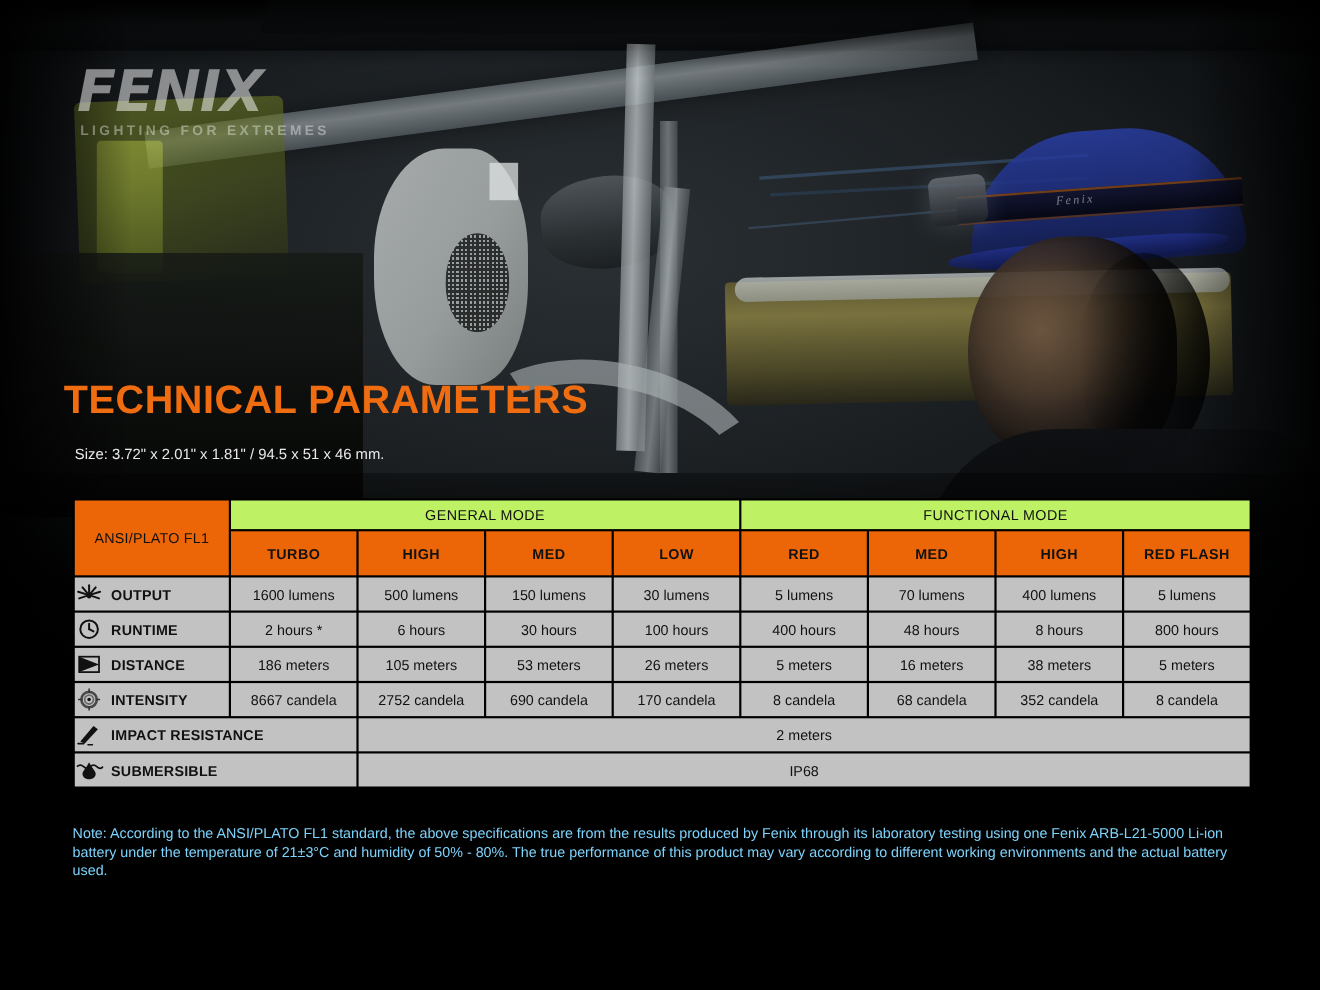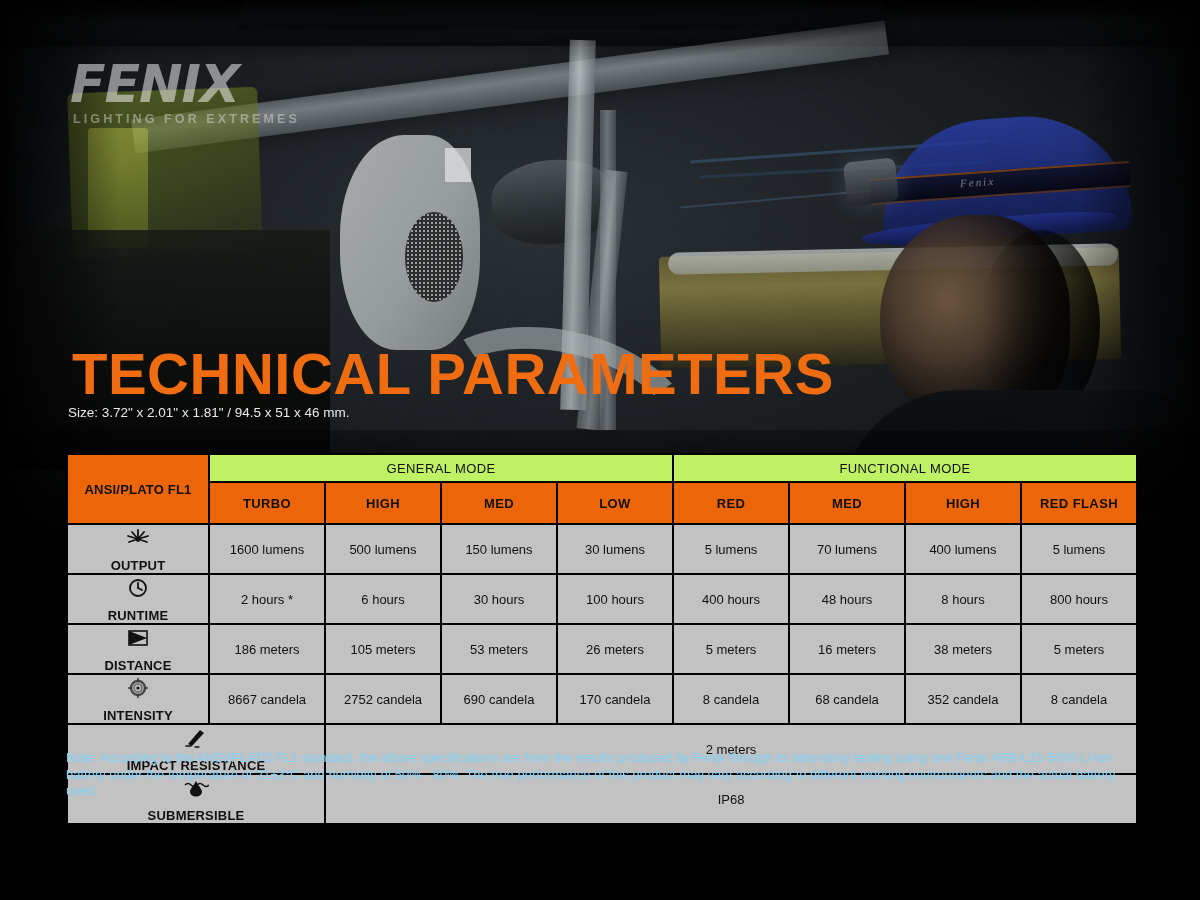--- a/index.html
+++ b/index.html
@@ -209,22 +209,22 @@
     font-style:italic;
   }
   .logo-tag{
     margin-top:2px;margin-left:3px;
     font-size:12.5px;letter-spacing:3.1px;font-weight:bold;
     color:rgba(255,255,255,.38);
   }
 
   
   .heading{
-    position:absolute;left:72px;top:344px;z-index:6;
-    font-size:58px;font-weight:bold;color:#ef6c11;
+    position:absolute;left:58px;top:344px;z-index:6;
+    font-size:36px;font-weight:bold;color:#ef6c11;
     letter-spacing:.5px;line-height:1.05;
     font-family:"Liberation Sans", sans-serif;
   }
   .specs-lines{
     position:absolute;left:68px;top:404px;z-index:6;
     font-size:13.5px;line-height:17px;color:#e9e9e9;
   }
 
   
   .table-wrap{
@@ -241,36 +241,36 @@
     text-align:center;
     vertical-align:middle;
     padding:0;
     color:#111;
   }
   .hdr-orange{
     background:#bef264;color:#111;font-weight:normal;
     height:26px;font-size:13.5px;letter-spacing:.4px;
   }
   .hdr-ansi{
-    background:#ec6608;color:#111;font-weight:bold;
+    background:#ec6608;color:#111;font-weight:normal;
     height:54px;font-size:13px;letter-spacing:.2px;
   }
   .hdr-mode{
     background:#ec6608;color:#111;font-weight:bold;
     height:40px;font-size:13.5px;letter-spacing:.4px;
   }
   .cell{
     background:#c2c2c2;color:#1b1b1b;height:30px;font-size:13px;
   }
   .rowlabel{
     background:#c2c2c2;color:#111;font-weight:bold;
     height:30px;font-size:13.5px;text-align:left;
     padding-left:6px;letter-spacing:.2px;
   }
-  .rowlabel .lbl-inner{display:flex;align-items:center;gap:7px;flex-direction:column;}
+  .rowlabel .lbl-inner{display:flex;align-items:center;gap:7px;}
   .rowlabel .txt{white-space:nowrap;}
   .ico{width:26px;height:22px;flex:0 0 26px;display:block;}
 
   
   .notes{
     position:absolute;left:66px;top:750px;width:1060px;z-index:6;
     color:#7dd3fc;font-size:13px;line-height:16.5px;
   }
   .notes p{margin:0;}
   .notes .note2{margin-top:14px;}

